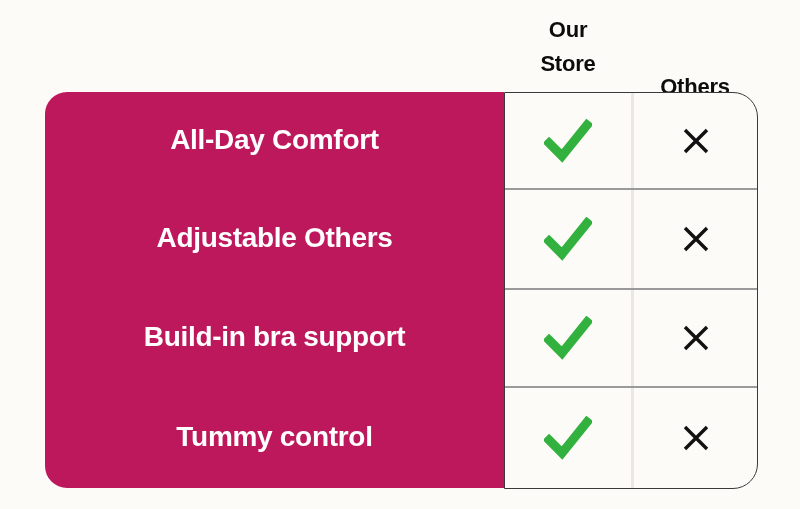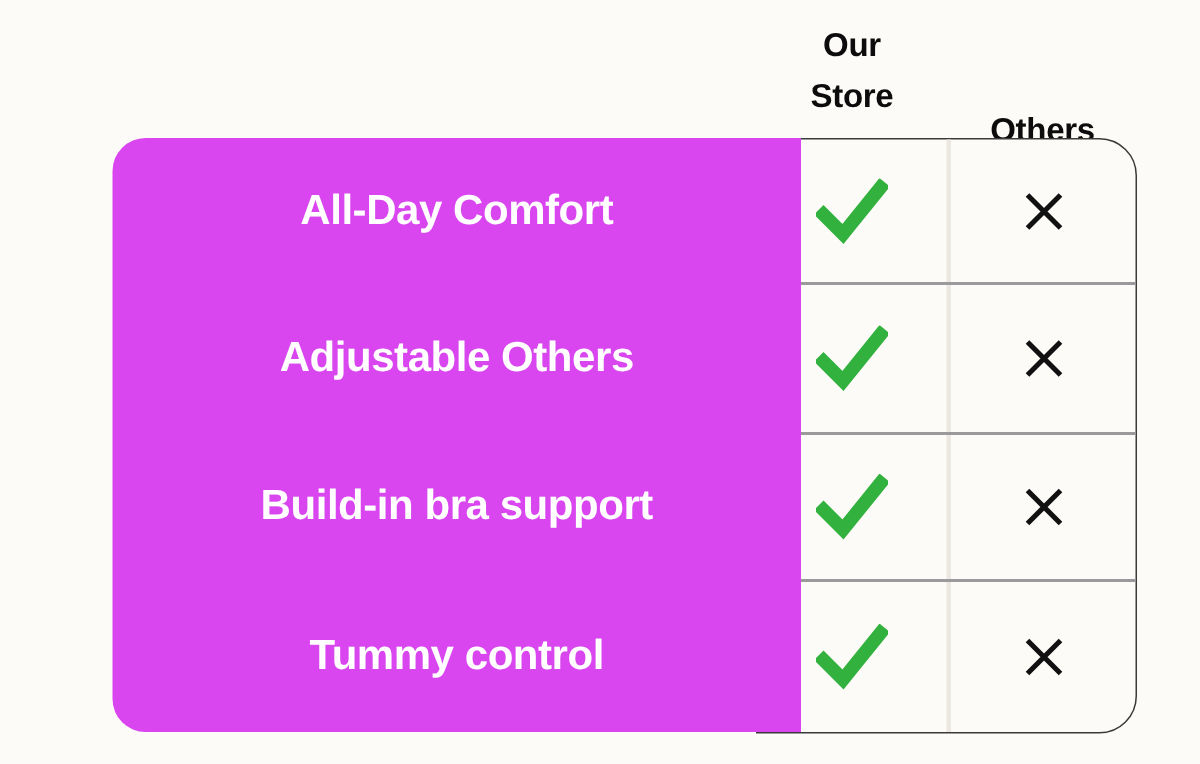--- a/index.html
+++ b/index.html
@@ -46,24 +46,23 @@
     margin-top: 40px;
   }
 
   
   #feature-panel {
     position: absolute;
     left: 45px;
     top: 92px;
     width: 459px;
     height: 396px;
-    background: #d946ef;
+    background: #be185d;
     border-radius: 22px 0 0 22px;
     z-index: 2;
-    margin-left: 30px;
   }
   .feature-cell {
     position: absolute;
     left: 0;
     width: 459px;
     display: flex;
     align-items: center;
     justify-content: center;
   }
   .feature-label {

